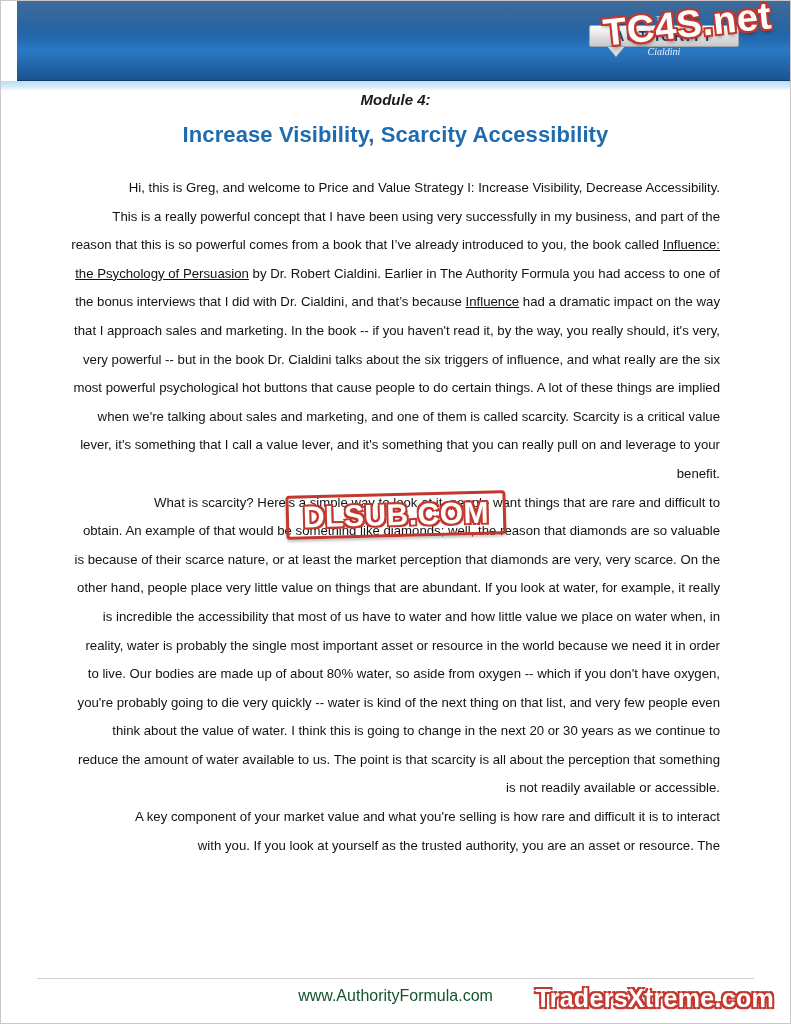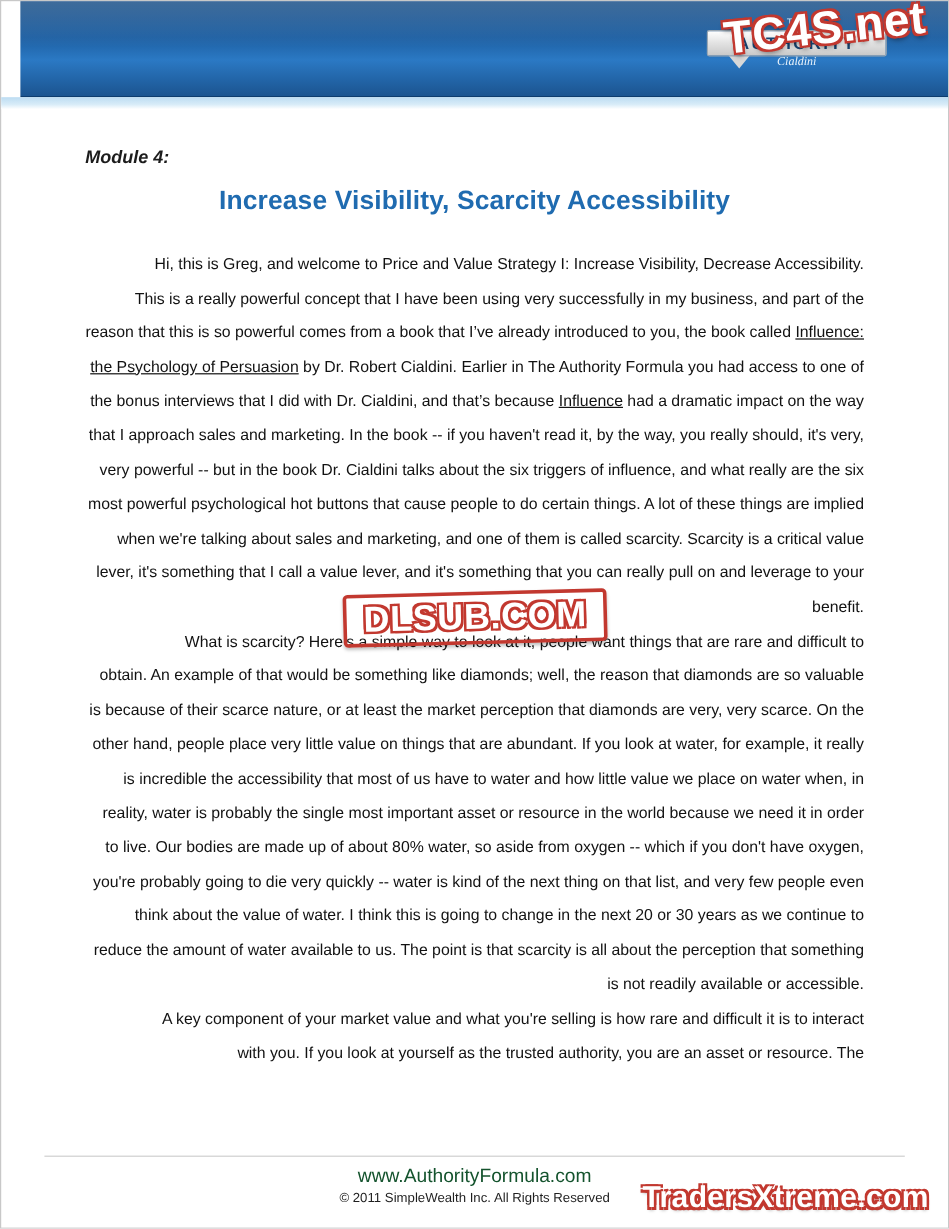--- a/index.html
+++ b/index.html
@@ -107,22 +107,21 @@
   }
 
   
   .doc-body {
     position: absolute;
     top: 90px;
     left: 0; right: 0; bottom: 64px;
     padding: 0 70px;
   }
   .module-label {
-    margin-top: 32px;
-    text-align: left;
+    text-align: center;
     font-size: 15px;
     font-weight: bold;
     font-style: italic;
     color: #1c1c1c;
   }
   .doc-title {
     margin-top: 14px;
     text-align: center;
     font-size: 22px;
     font-weight: bold;
@@ -247,16 +246,15 @@
       <p id="para-3"><span>A key component of your market value and what you're selling is how rare and difficult it is to interact with you. If you look at yourself as the trusted authority, you are an asset or resource. The</span></p>
     </div>
   </div>
 
   <div class="wm wm-tc4s">TC4S.net</div>
   <div class="wm wm-dlsub">DLSUB.COM</div>
   <div class="wm wm-traders">TradersXtreme.com</div>
 
   <div class="footer">
     <div class="footer-url">www.AuthorityFormula.com</div>
-    <div class="footer-copy">© 2011 SimpleWealth Inc.  All Rights Reserved</div>
   </div>
 
 </div>
 
 </body></html>

